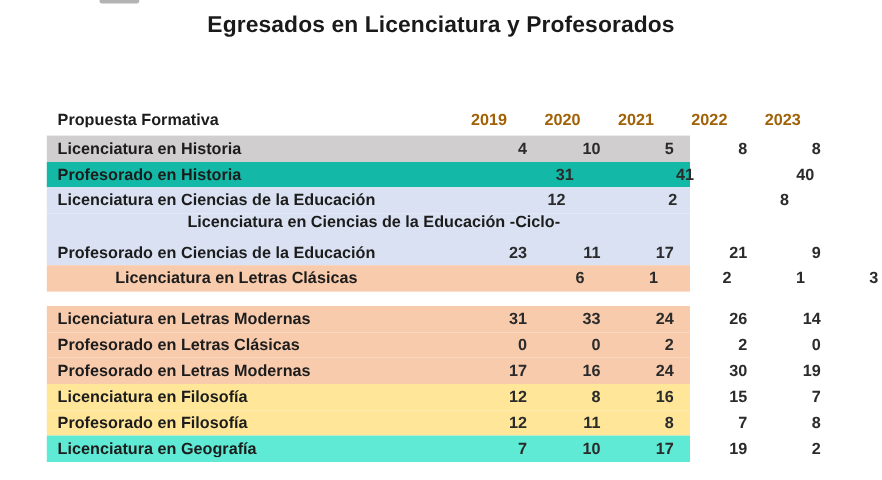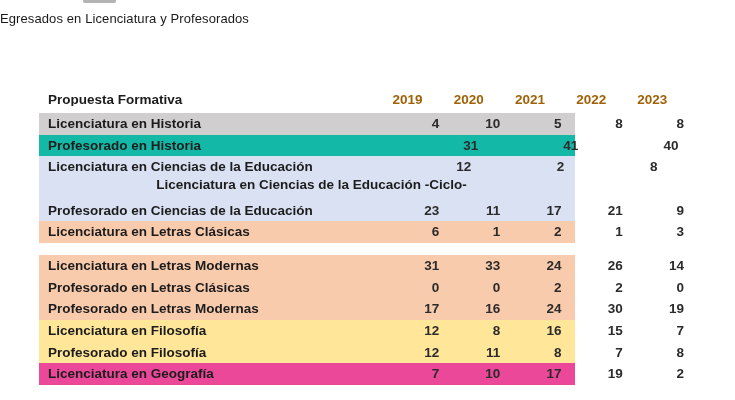--- a/index.html
+++ b/index.html
@@ -20,22 +20,23 @@
     width: 33px;
     height: 3px;
     background: #b3b3b3;
     border-radius: 0 0 2px 2px;
   }
   .chart-title {
     position: absolute;
     top: 11px;
     left: 0;
     width: 735px;
-    font-size: 13px;
-    font-weight: 400;
+    text-align: center;
+    font-size: 19px;
+    font-weight: 700;
     color: #1a1a1a;
     letter-spacing: 0.1px;
   }
   .table {
     position: absolute;
     left: 39px;
     top: 86px;
     width: 536px;
   }
   .row {
@@ -118,21 +119,21 @@
           <div class="value-cell">19</div>
         </div>
         <div class="row data-row" style="background: rgb(217, 225, 242);">
           <div class="label-cell">Profesorado en Ciencias de la Educación</div>
           <div class="value-cell">23</div>
           <div class="value-cell">11</div>
           <div class="value-cell">17</div>
           <div class="value-cell">21</div>
           <div class="value-cell">9</div>
         </div>
-        <div class="row data-row" style="background: rgb(248, 203, 173);">
+        <div class="row data-row" style="background: rgb(248, 203, 173); padding-left: 48px;">
           <div class="label-cell">Licenciatura en Letras Clásicas</div>
           <div class="value-cell">6</div>
           <div class="value-cell">1</div>
           <div class="value-cell">2</div>
           <div class="value-cell">1</div>
           <div class="value-cell">3</div>
         </div>
         <div class="row data-row" style="background: rgb(248, 203, 173); margin-top: 12px;">
           <div class="label-cell">Licenciatura en Letras Modernas</div>
           <div class="value-cell">31</div>
@@ -166,21 +167,21 @@
           <div class="value-cell">7</div>
         </div>
         <div class="row data-row" style="background: rgb(255, 230, 153);">
           <div class="label-cell">Profesorado en Filosofía</div>
           <div class="value-cell">12</div>
           <div class="value-cell">11</div>
           <div class="value-cell">8</div>
           <div class="value-cell">7</div>
           <div class="value-cell">8</div>
         </div>
-        <div class="row data-row" style="background: #ec4899;">
+        <div class="row data-row" style="background: #5eead4;">
           <div class="label-cell">Licenciatura en Geografía</div>
           <div class="value-cell">7</div>
           <div class="value-cell">10</div>
           <div class="value-cell">17</div>
           <div class="value-cell">19</div>
           <div class="value-cell">2</div>
         </div>
       </div>
   </div>
 </div>

